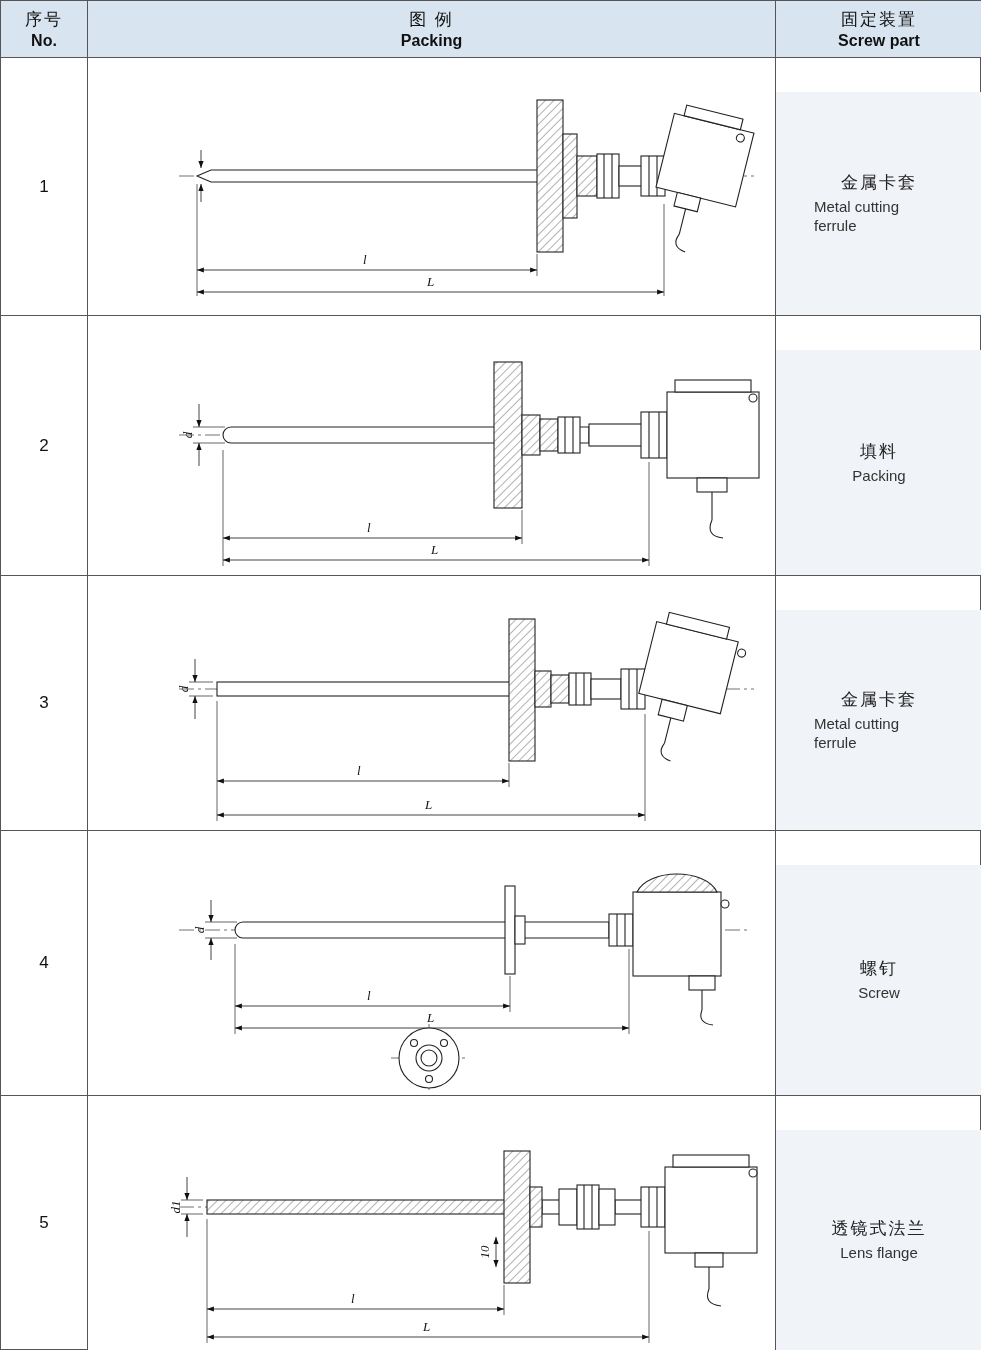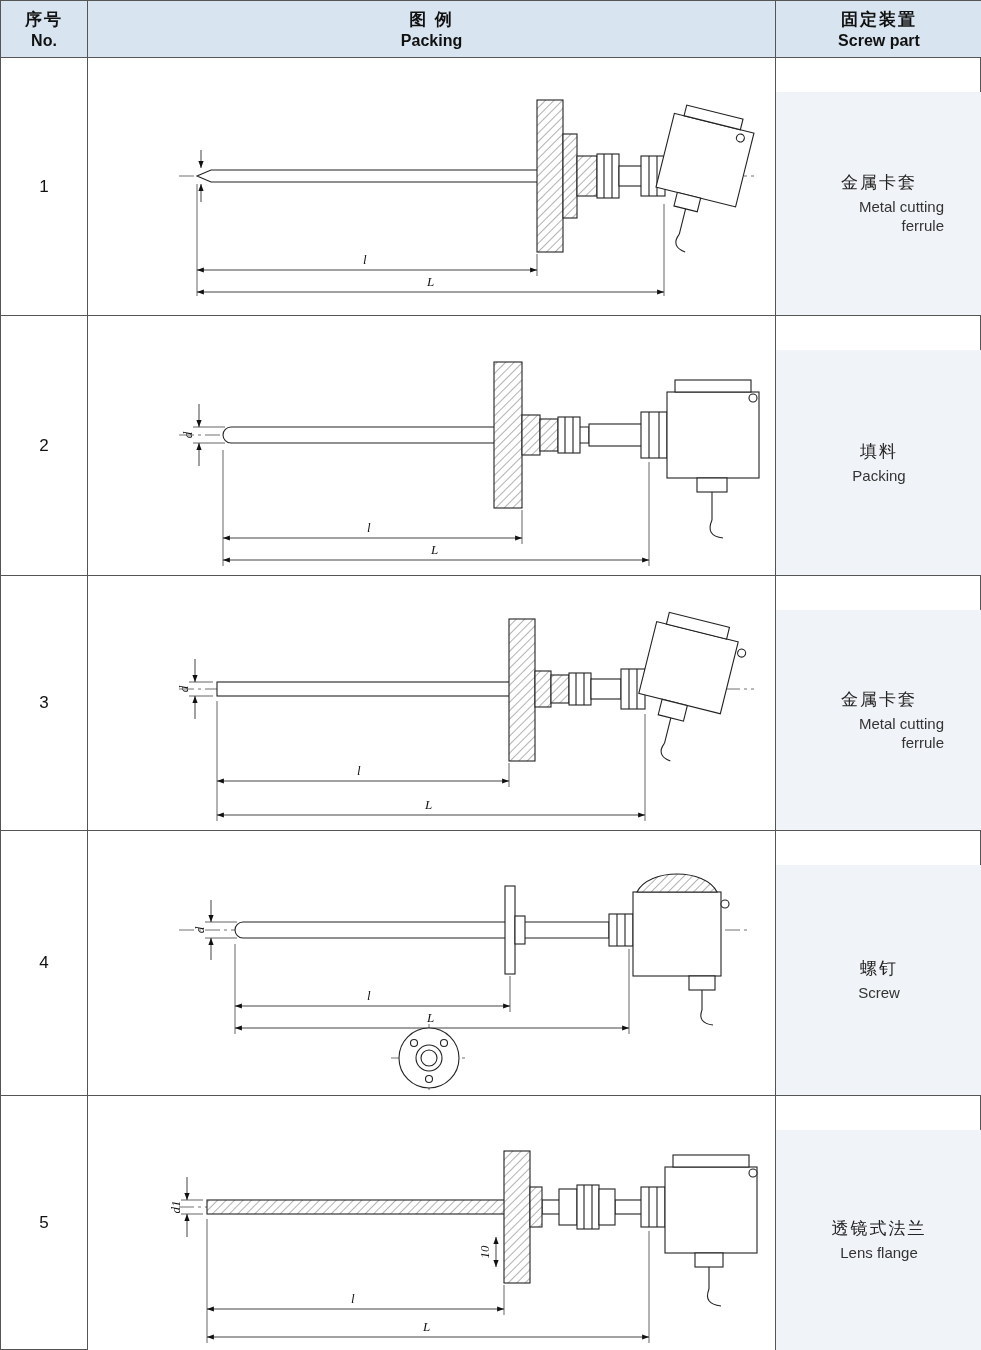--- a/index.html
+++ b/index.html
@@ -5,25 +5,25 @@
   html,body{margin:0;padding:0;background:#e9e9e9;}
   body{font-family:"Liberation Sans", sans-serif; color:#111;}
   .sheet{width:981px;height:1350px;background:#fff;display:grid;
     grid-template-columns:87px 688px 206px;
     grid-template-rows:57px 258px 260px 255px 265px 255px;
     border:1px solid #555; box-sizing:border-box;}
   .cell{border-right:1px solid #555;border-bottom:1px solid #555;box-sizing:border-box;
     display:flex;flex-direction:column;align-items:center;justify-content:center;}
   .cell:nth-child(3n){border-right:none;}
   .hdr{background:#d8e5f1;text-align:center;}
-  .hdr .zh{font-size:17px;font-weight:bold;letter-spacing:2px;}
+  .hdr .zh{font-size:17px;font-weight:normal;letter-spacing:2px;}
   .hdr .en{font-size:16px;font-weight:bold;margin-top:1px;}
   .nocell{font-size:17px;}
   .diagcell{background:#fff;}
-  .fixcell{background:#f0f3f7;text-align:right;padding:0 14px;margin-top:34px;}
+  .fixcell{background:#f0f3f7;text-align:left;padding:0 14px;margin-top:34px;}
   .fixcell .zh{font-size:17px;letter-spacing:2px;color:#222;}
   .fixcell .en{font-size:15px;color:#333;margin-top:4px;max-width:130px;line-height:1.25;}
   svg{display:block;}
   .ln{stroke:#222;stroke-width:1.1;fill:none;}
   .fw{fill:#ffffff;stroke:#222;stroke-width:1.1;}
   .ht{fill:url(#hatch);stroke:#222;stroke-width:1.1;}
   .cl{stroke:#333;stroke-width:.7;stroke-dasharray:15 4 3 4;fill:none;}
   .ext{stroke:#222;stroke-width:.7;}
   .dim{stroke:#222;stroke-width:.85;}
   .dtxt{font:italic 13px "Liberation Serif", serif;fill:#111;}

